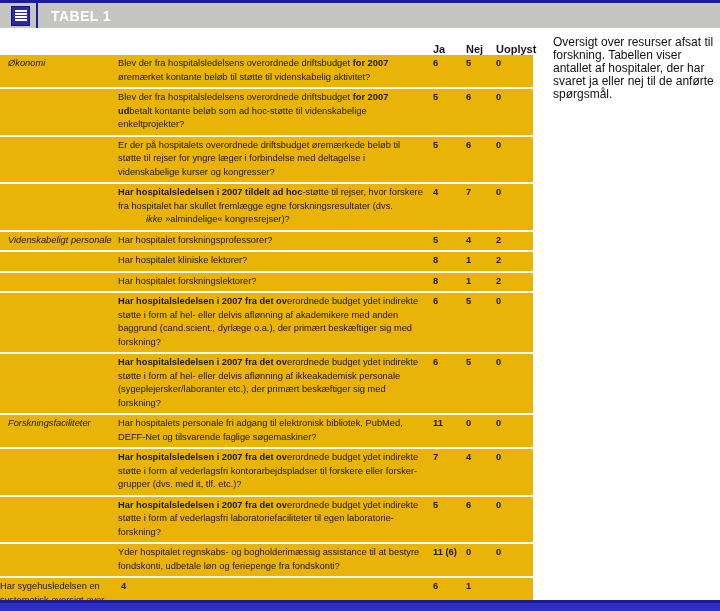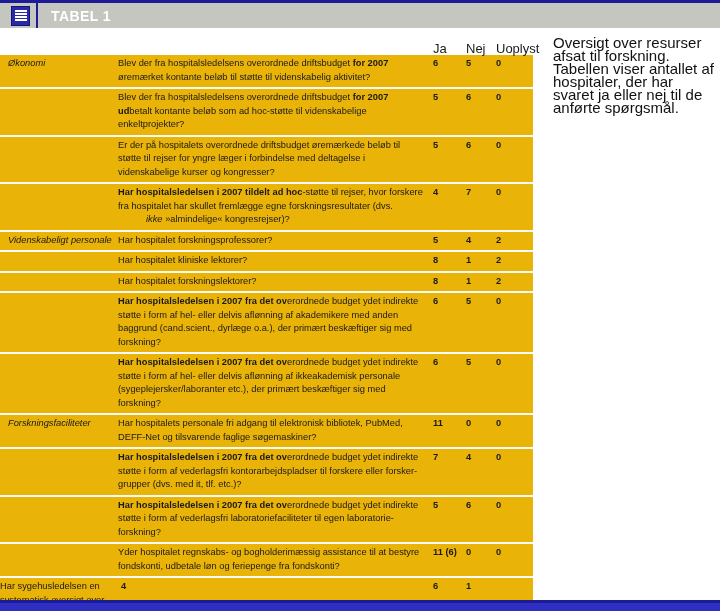--- a/index.html
+++ b/index.html
@@ -31,35 +31,35 @@
   }
   .content{position:absolute;left:0;top:28px;width:720px;}
   .table-wrap{width:533px;margin-top:8px;}
   .grid-row{
     display:grid;
     grid-template-columns:118px 312px 33px 30px 40px;
     width:533px;box-sizing:border-box;
   }
   .col-headers{height:19px;align-items:end;background:#ffffff;}
   .col-head{
-    font-weight:normal;font-size:13px;padding-left:3px;line-height:12px;
+    font-weight:bold;font-size:11px;padding-left:3px;line-height:12px;
   }
   .row{
     background:#eab308;
     border-bottom:2px solid #fafaf8;
   }
   .cell{font-size:9.3px;line-height:13.5px;padding-top:2px;padding-bottom:3px;}
   .cat{font-style:italic;padding-left:8px;padding-right:4px;}
   .q{padding-right:6px;}
   .num{font-weight:bold;padding-left:3px;white-space:nowrap;}
   .b{font-weight:bold;}
   .i{font-style:italic;margin-left:28px;}
   .caption{
     position:absolute;left:553px;top:8px;width:164px;
-    font-size:15px;line-height:13px;color:#111111;
+    font-size:12px;line-height:13px;color:#111111;
   }
   .bottom-navy{position:absolute;left:0;top:600px;width:720px;height:3px;background:#1c1c96;}
   .bottom-blue{position:absolute;left:0;top:603px;width:720px;height:8px;background:#2f2fc4;}
 </style>
 </head>
 <body>
 
 <div class="top-rule"></div>
 
 <div class="header-bar">

